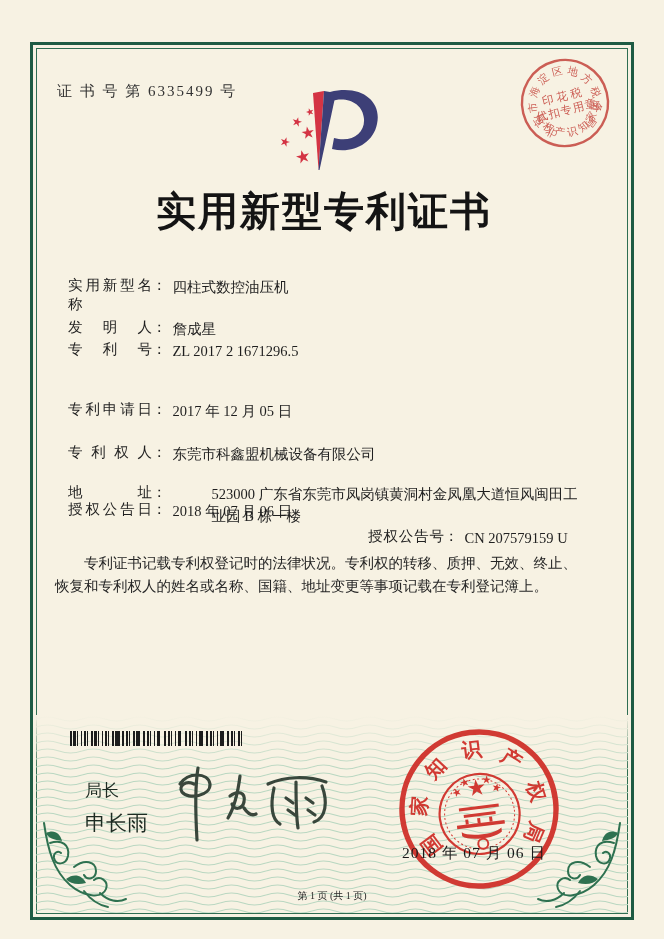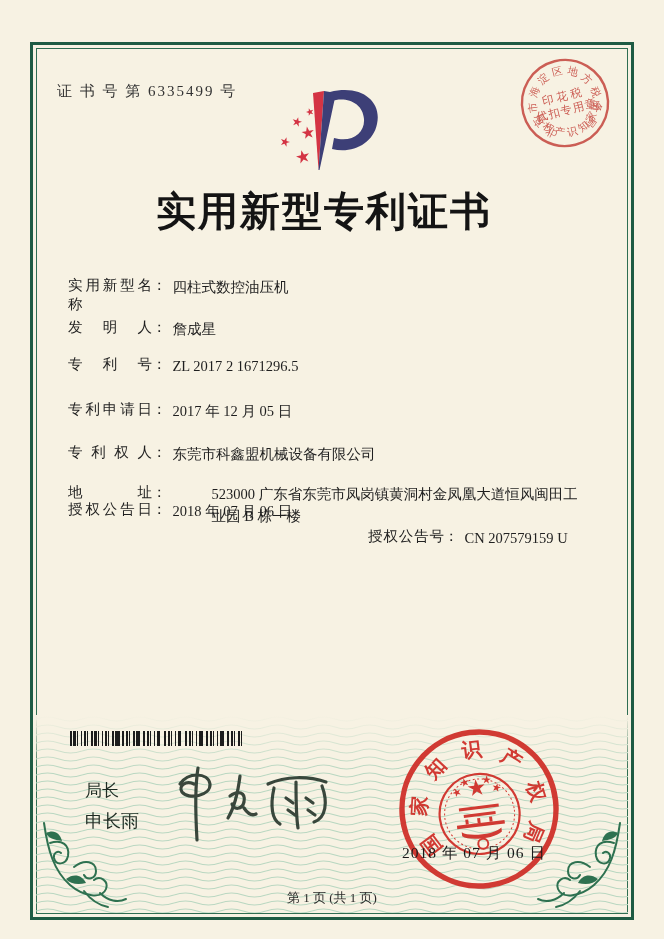--- a/index.html
+++ b/index.html
@@ -34,28 +34,28 @@
   .paras{left:55px;top:552px;width:526px;font-size:14.5px;line-height:23.2px;color:#262626;}
   .paras p{margin:0;text-indent:2em;}
   
   .barcode{left:70px;top:731px;width:172px;height:15px;
     background:repeating-linear-gradient(90deg,
       #1c1c1c 0,#1c1c1c 1.5px,transparent 1.5px,transparent 3px,
       #1c1c1c 3px,#1c1c1c 5.5px,transparent 5.5px,transparent 6.5px,
       #1c1c1c 6.5px,#1c1c1c 7.5px,transparent 7.5px,transparent 10.5px);}
   
   .signer-title{left:85px;top:779px;font-size:17px;color:#1d2b22;}
-  .signer-name{left:85px;top:809px;font-size:18px;color:#1d2b22;}
+  .signer-name{left:85px;top:809px;font-size:21px;color:#1d2b22;}
   .signature{left:168px;top:758px;}
   
   .tax-stamp{left:518px;top:56px;transform:rotate(-14deg);opacity:.88;}
   .cnipa-seal{left:396px;top:726px;transform:rotate(-7deg);opacity:.93;}
   .seal-date{left:402px;top:843px;font-size:15.5px;letter-spacing:1px;color:#1a1a1a;}
   
-  .footer{left:0;top:889px;width:664px;text-align:center;font-size:13px;color:#2a2a2a;}
+  .footer{left:0;top:889px;width:664px;text-align:center;font-size:10px;color:#2a2a2a;}
   svg text{font-family:"Liberation Serif","DejaVu Serif",serif;}
 </style>
 </head>
 <body>
 
 <div class="abs frame">
   <div class="abs frame-inner"></div>
 </div>
 
 <svg class="abs green-panel" width="592" height="198" viewBox="0 0 592 198">
@@ -146,40 +146,41 @@
 </svg>
 
 <div class="abs title">实用新型专利证书</div>
 
 <div class="abs frow" style="top:276px;">
   <span class="flabel">实用新型名称</span><span class="fcolon">：</span><span class="fvalue">四柱式数控油压机</span>
 </div>
 <div class="abs frow" style="top:318px;">
   <span class="flabel">发明人</span><span class="fcolon">：</span><span class="fvalue">詹成星</span>
 </div>
-<div class="abs frow" style="top:355px;">
+<div class="abs frow" style="top:340px;">
   <span class="flabel">专利号</span><span class="fcolon">：</span><span class="fvalue">ZL 2017 2 1671296.5</span>
 </div>
 <div class="abs frow" style="top:400px;">
   <span class="flabel">专利申请日</span><span class="fcolon">：</span><span class="fvalue">2017 年 12 月 05 日</span>
 </div>
 <div class="abs frow" style="top:443px;">
   <span class="flabel">专利权人</span><span class="fcolon">：</span><span class="fvalue">东莞市科鑫盟机械设备有限公司</span>
 </div>
 <div class="abs frow" style="top:483px;">
   <span class="flabel">地址</span><span class="fcolon">：</span><span class="fvalue addr">523000 广东省东莞市凤岗镇黄洞村金凤凰大道恒风闽田工业园 B 栋一楼</span>
 </div>
 <div class="abs frow" style="top:500px;">
   <span class="flabel">授权公告日</span><span class="fcolon">：</span><span class="fvalue">2018 年 07 月 06 日</span>
 </div>
 <div class="abs grant-pub">
   <span class="flabel">授权公告号</span><span class="fcolon">：</span><span class="fvalue">CN 207579159 U</span>
 </div>
 
 <div class="abs paras">
+  <p>专利证书记载专利权登记时的法律状况。专利权的转移、质押、无效、终止、恢复和专利权人的姓名或名称、国籍、地址变更等事项记载在专利登记簿上。</p>
 </div>
 
 <div class="abs barcode"></div>
 
 <div class="abs signer-title">局长</div>
 <div class="abs signer-name">申长雨</div>
 
 <svg class="abs signature" width="170" height="90" viewBox="0 0 170 90">
   <g fill="none" stroke="#26352b" stroke-width="3.2" stroke-linecap="round" opacity="0.9">
     <path d="M30,10 C28,22 27,48 29,82"></path>

